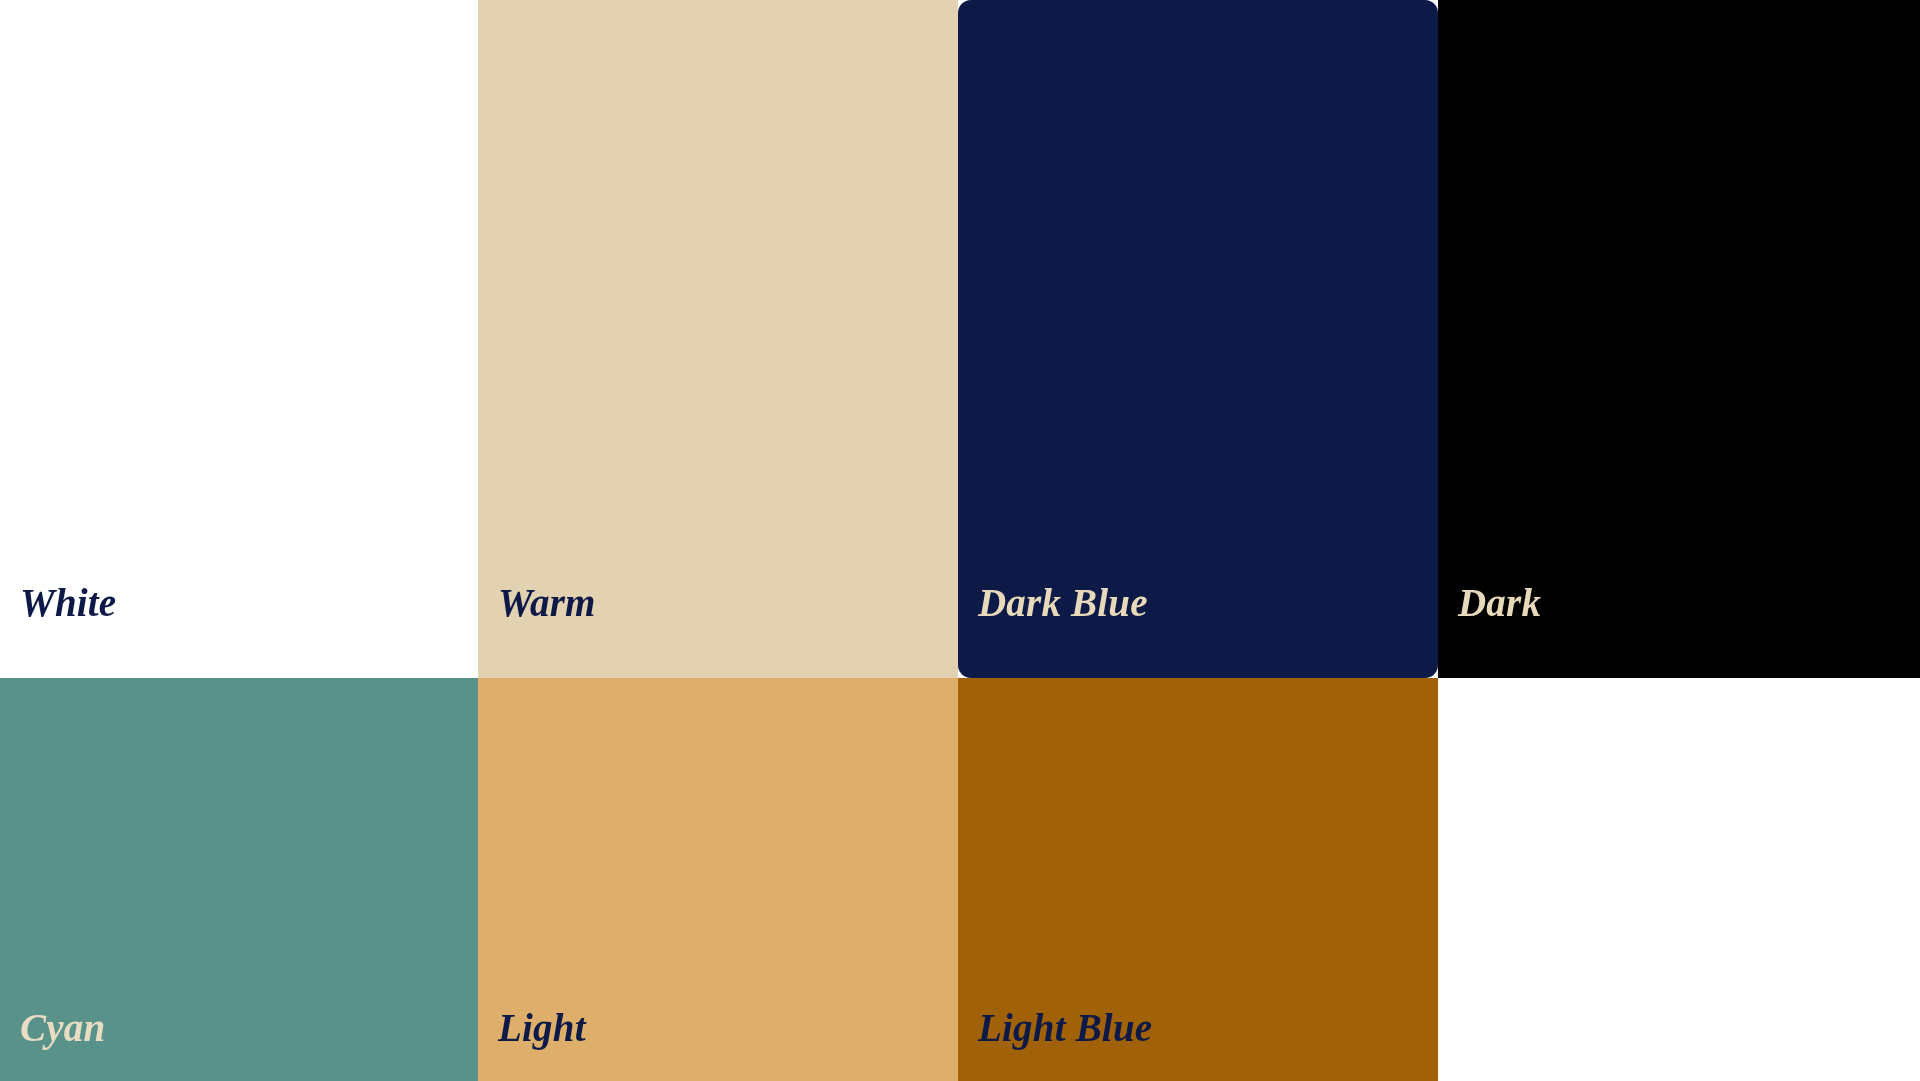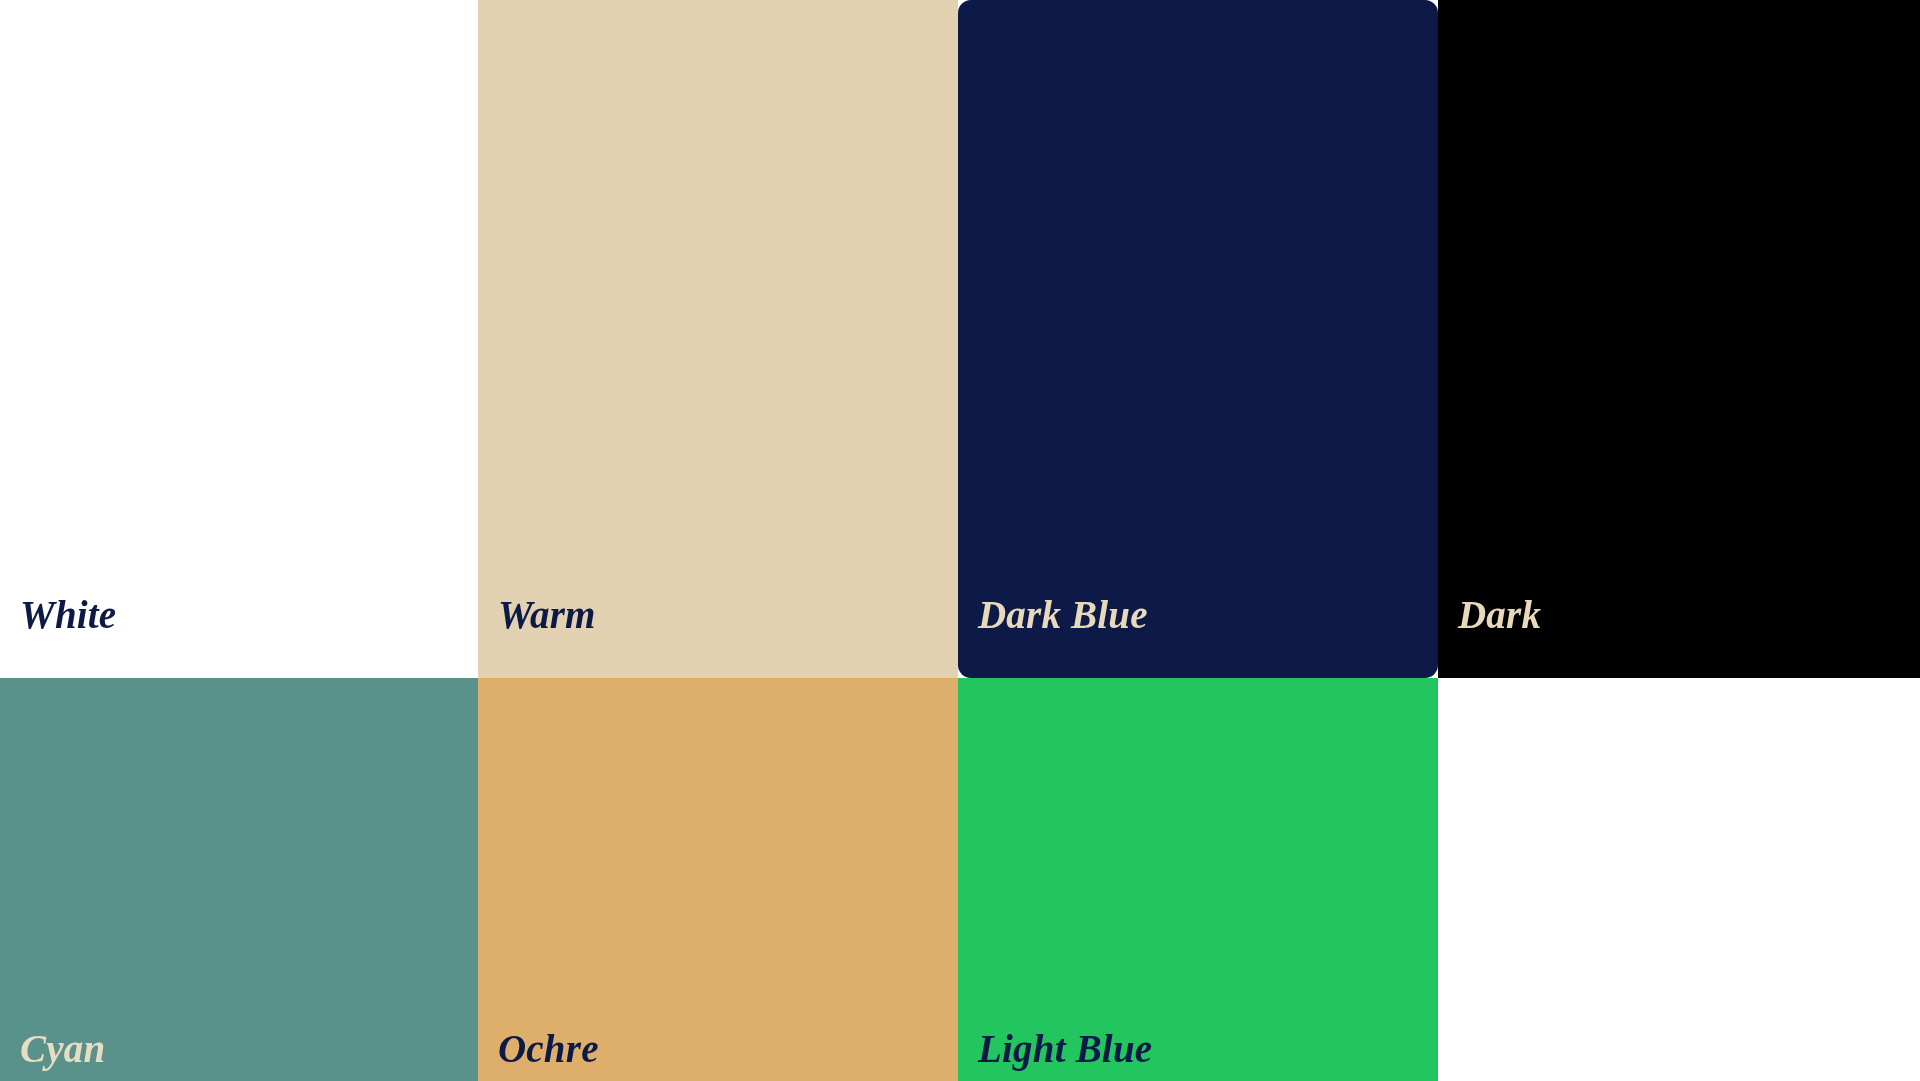--- a/index.html
+++ b/index.html
@@ -35,26 +35,26 @@
     font-weight: 700;
     font-size: 39px;
     line-height: 1;
     letter-spacing: 0.2px;
     white-space: nowrap;
     user-select: none;
   }
 
   
   .swatch.row-top .swatch-label {
-    bottom: 44px;
+    bottom: 56px;
   }
 
   
   .swatch.row-bottom .swatch-label {
-    bottom: 13px;
+    bottom: 34px;
   }
 </style>
 </head>
 <body>
 
 <div class="palette-grid">
 
   <div class="swatch row-top" style="background-color: rgb(255, 255, 255);">
     <span class="swatch-label" style="color: rgb(13, 26, 71);">White</span>
   </div>
@@ -69,21 +69,21 @@
 
   <div class="swatch row-top" style="background-color: rgb(0, 0, 0);">
     <span class="swatch-label" style="color: rgb(232, 217, 186);">Dark</span>
   </div>
 
   <div class="swatch row-bottom" style="background-color: rgb(88, 146, 139);">
     <span class="swatch-label" style="color: rgb(232, 220, 194);">Cyan</span>
   </div>
 
   <div class="swatch row-bottom" style="background-color: rgb(222, 175, 107);">
-    <span class="swatch-label" style="color: rgb(13, 26, 71);">Ochre</span>
+    <span class="swatch-label" style="color: rgb(13, 26, 71);">Light</span>
   </div>
 
-  <div class="swatch row-bottom" style="background-color: #22c55e; padding-left: 44px;">
+  <div class="swatch row-bottom" style="background-color: #a16207; padding-left: 44px;">
     <span class="swatch-label" style="color: rgb(13, 26, 71);">Light Blue</span>
   </div>
 
 
 </div>
 
 </body></html>

